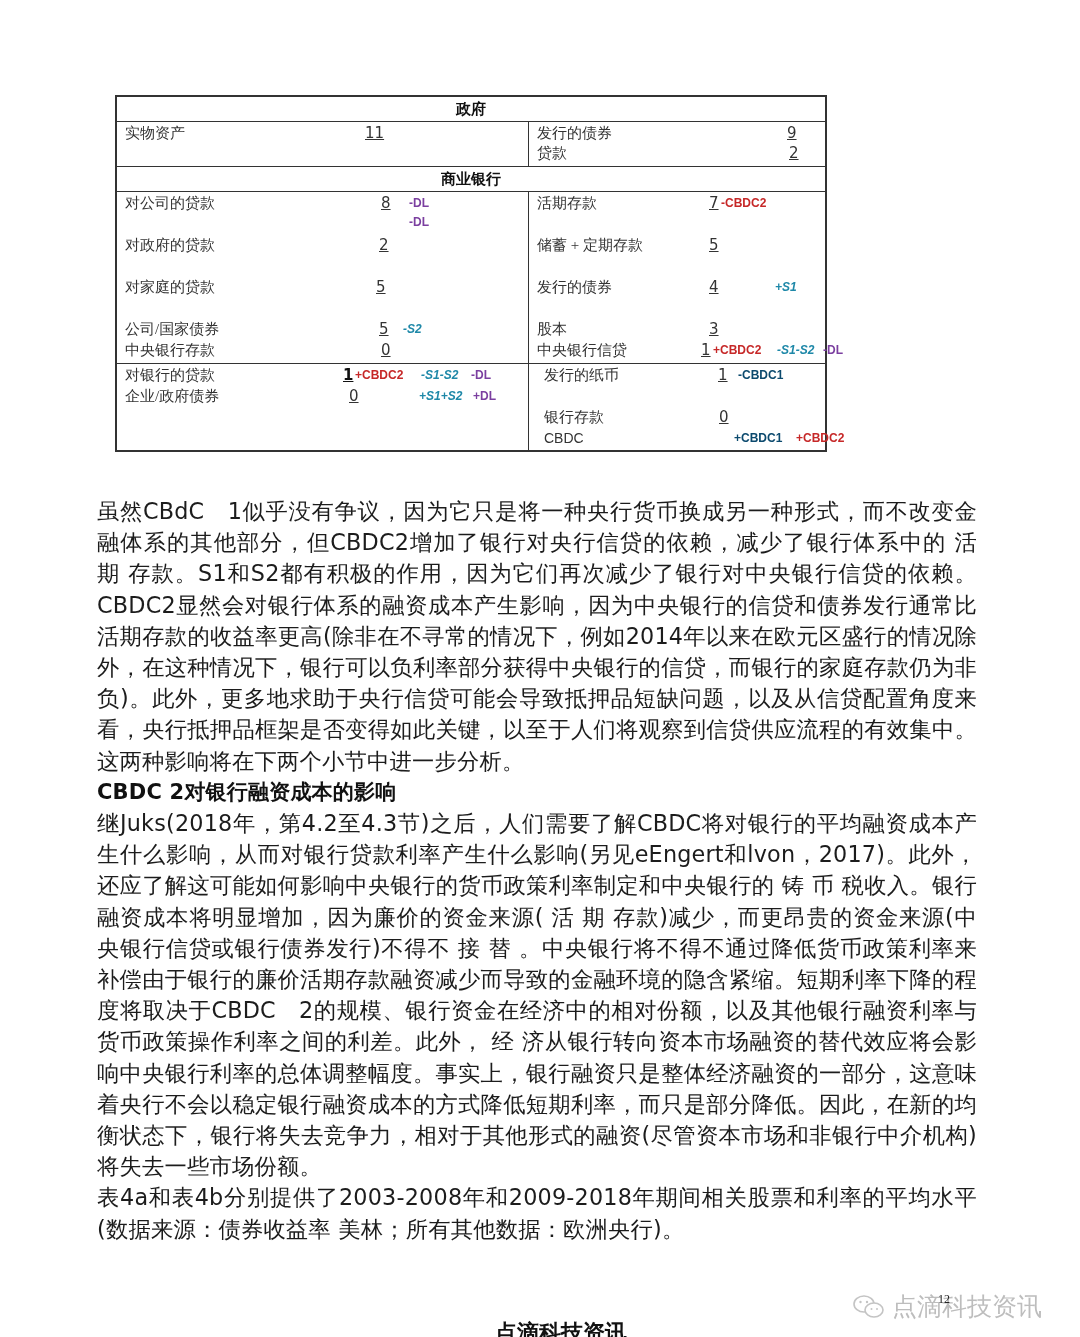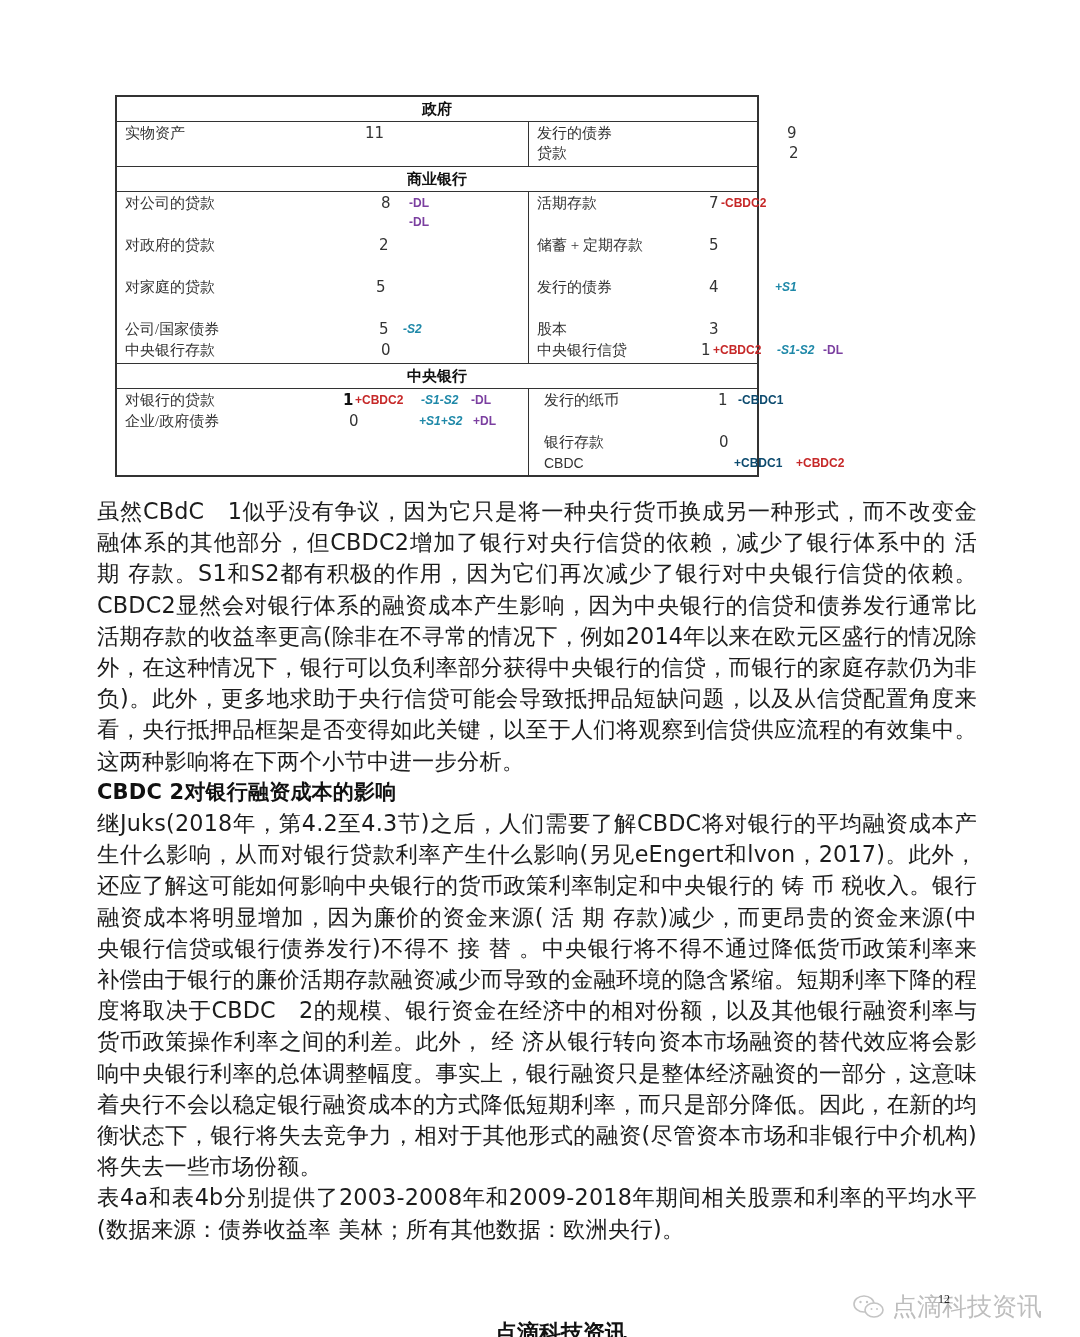--- a/index.html
+++ b/index.html
@@ -1,31 +1,31 @@
 <!DOCTYPE html>
 <html><head>
 <meta charset="utf-8">
 <style>
   html, body { margin: 0; padding: 0; background: #ffffff; }
   body { width: 1080px; height: 1337px; position: relative; overflow: hidden;
          font-family: "DejaVu Sans", "Liberation Sans", sans-serif; color: #1a1a1a; }
 
   
-  .bs { position: absolute; left: 115px; top: 95px; width: 644px; border: 2px solid #333;
+  .bs { position: absolute; left: 115px; top: 95px; width: 712px; border: 2px solid #333;
         box-sizing: border-box; font-size: 15px; color: #333; }
   .bs-head { height: 24px; border-bottom: 1.5px solid #333; text-align: center;
              font-weight: bold; font-size: 15px; line-height: 24px; color: #111; }
   .bs-body { display: flex; border-bottom: 1.5px solid #333; }
   .bs-body.last { border-bottom: none; gap: 7px; }
   .bs-col { position: relative; box-sizing: border-box; }
   .bs-col.left { width: 412px; border-right: 1.5px solid #333; }
   .bs-col.right { flex: 1; }
   .bs-row { position: absolute; left: 0; right: 0; height: 21px; line-height: 21px; white-space: nowrap; }
   .bs-row .lbl { position: absolute; left: 8px; font-family: Liberation Serif, serif; }
-  .bs-row .num { position: absolute; }
+  .bs-row .num { position: absolute; text-decoration: underline; }
   .bs-row .adj { position: absolute; font-weight: bold; font-family: "Liberation Sans", sans-serif; font-size: 12px; }
   .c-red { color: #c62828; }
   .c-teal { color: #1e88a8; font-style: italic; }
   .c-purple { color: #7b3fa0; }
   .c-green { color: #0c4a6e; }
   .num.bold { font-weight: bold; color: #111; }
 
   
   .body-text { position: absolute; left: 97px; top: 496px; width: 880px;
                font-family: "DejaVu Sans", sans-serif; font-size: 22.3px; line-height: 31.2px;
@@ -118,21 +118,20 @@
       <div class="bs-row" style="top:148px">
         <span class="lbl">中央银行信贷</span>
         <span class="num" style="left:172px">1</span>
         <span class="adj c-red" style="left:184px">+CBDC2</span>
         <span class="adj c-teal" style="left:248px">-S1-S2</span>
         <span class="adj c-purple" style="left:294px">-DL</span>
       </div>
     </div>
   </div>
 
-  <div class="bs-head">中央银行</div>
   <div class="bs-body last" style="height:86px">
     <div class="bs-col left">
       <div class="bs-row" style="top:1px">
         <span class="lbl">对银行的贷款</span>
         <span class="num bold" style="left:226px">1</span>
         <span class="adj c-red" style="left:238px">+CBDC2</span>
         <span class="adj c-teal" style="left:304px">-S1-S2</span>
         <span class="adj c-purple" style="left:354px">-DL</span>
       </div>
       <div class="bs-row" style="top:22px">

